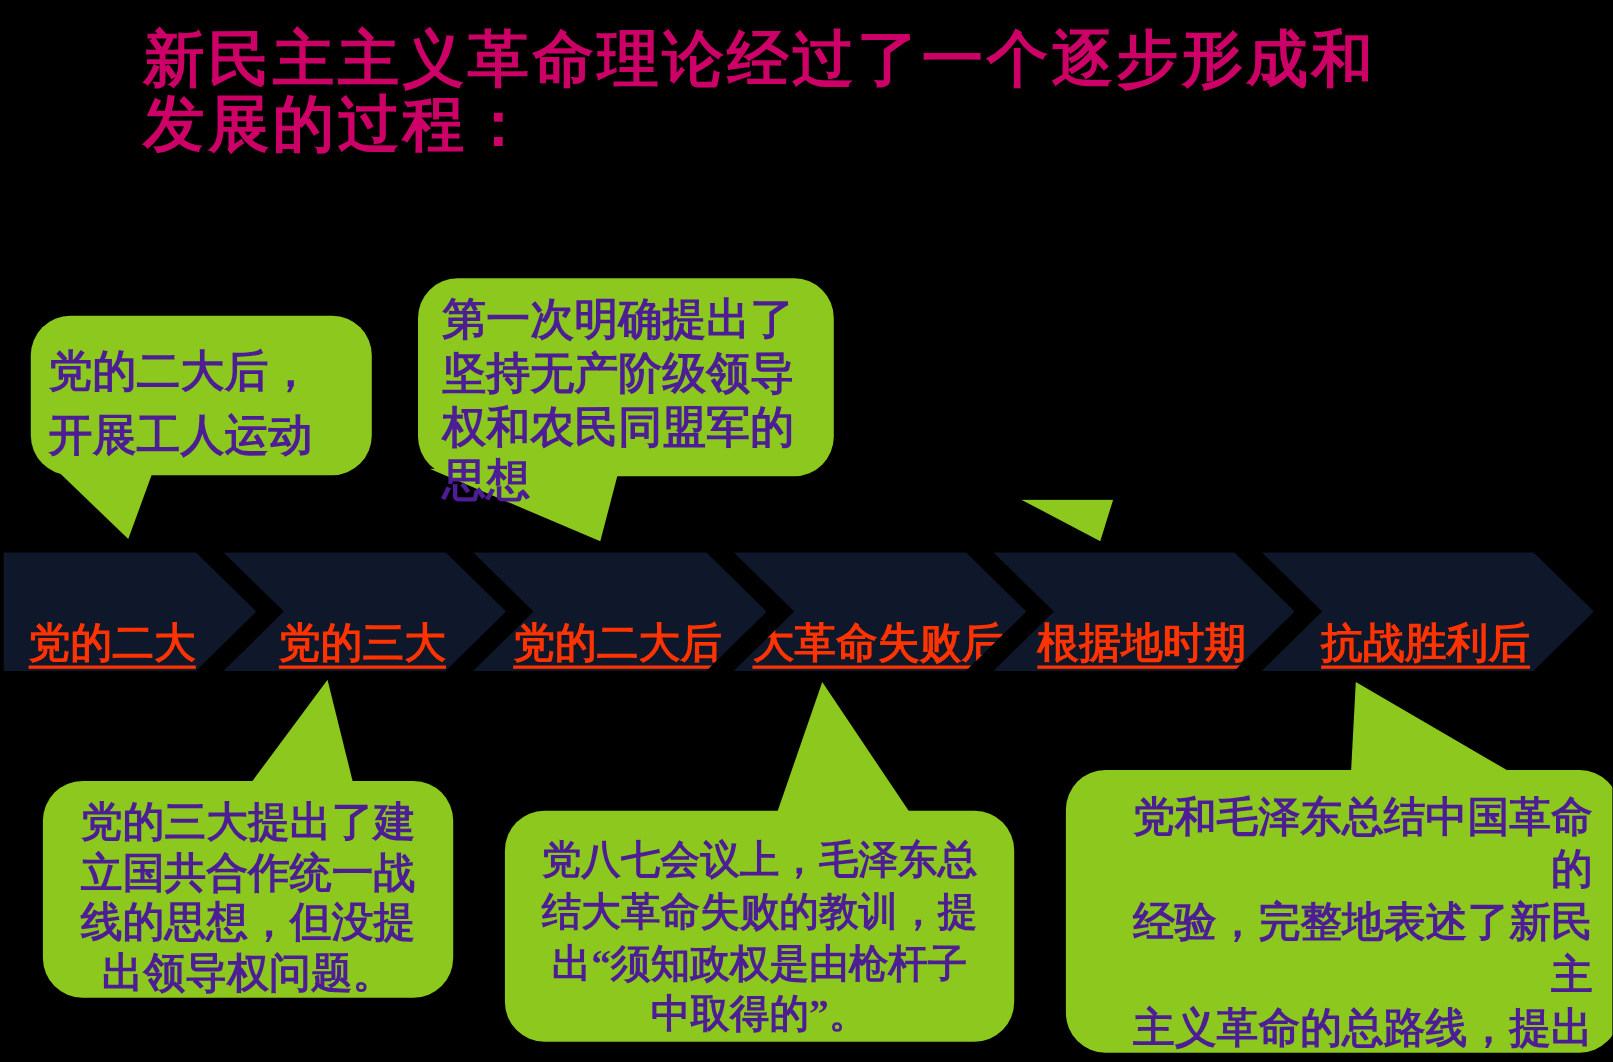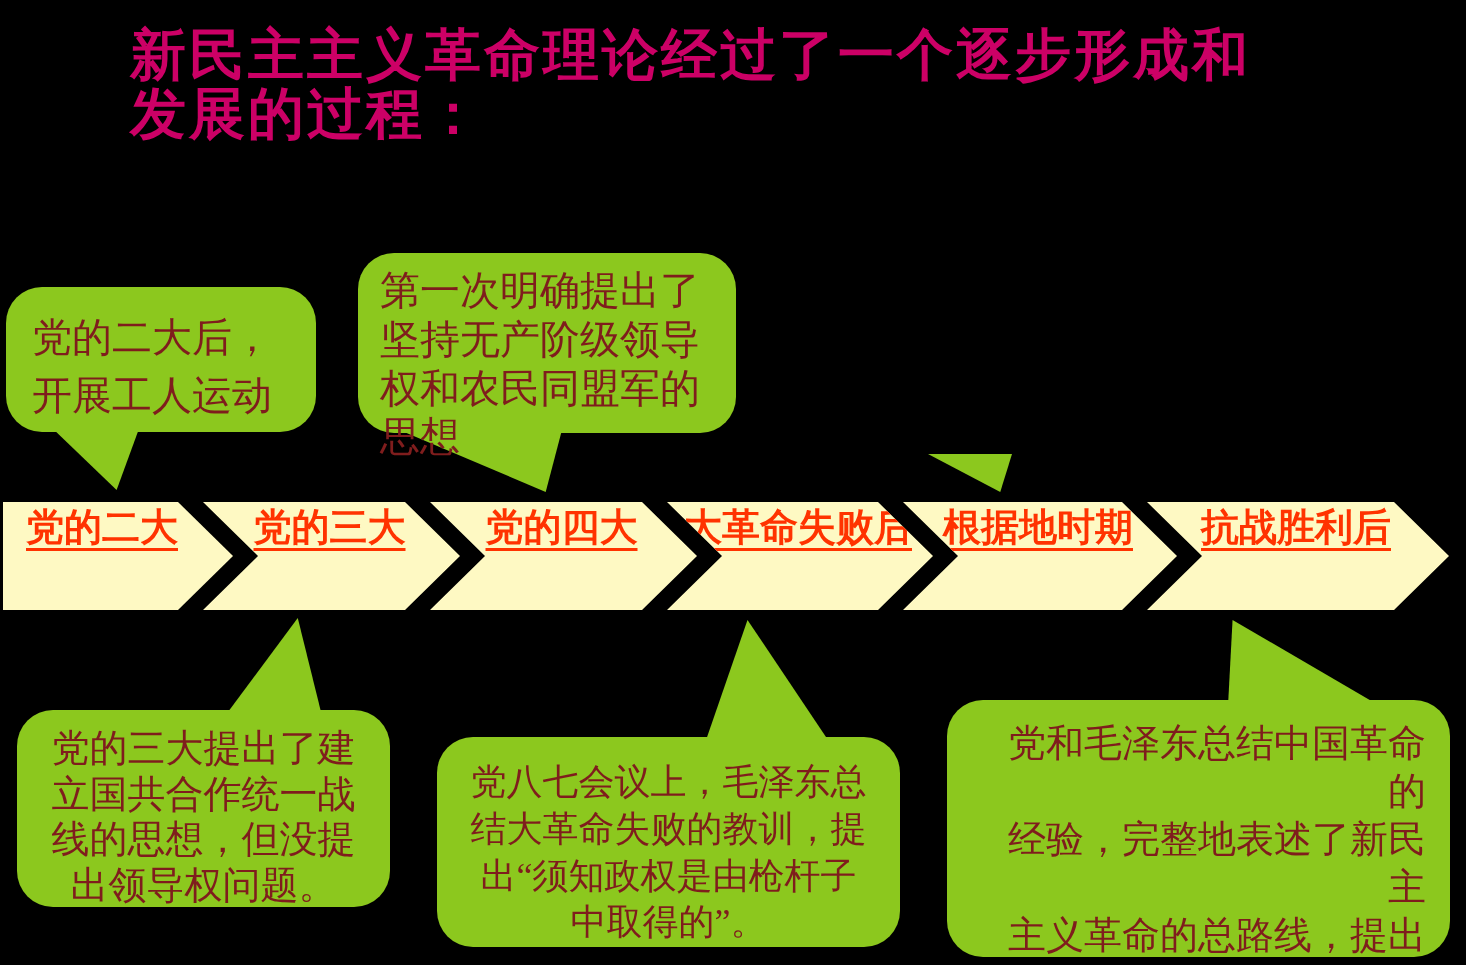--- a/index.html
+++ b/index.html
@@ -7,43 +7,43 @@
     position:relative;width:1466px;height:965px;background:#000;overflow:hidden;
     font-family:"Liberation Serif","DejaVu Serif",serif;
   }
   .title{
     position:absolute;left:130px;top:26px;width:1330px;margin:0;
     color:#cc0066;font-size:56px;font-weight:bold;line-height:1.05;
     letter-spacing:3px;white-space:pre-line;
   }
   .callout{
     position:absolute;background:#8cc81e;border-radius:36px;
-    color:#7f1d1d;font-weight:normal;box-sizing:border-box;
+    color:#4c1d95;font-weight:bold;box-sizing:border-box;margin-left:22px;
   }
   .callout .callout-text{white-space:pre-line;}
   .tail{position:absolute;background:#8cc81e;}
   
-  .c-tl{left:6px;top:287px;width:310px;height:145px;padding:22px 26px;font-size:40px;line-height:1.45;}
+  .c-tl{left:6px;top:287px;width:310px;height:145px;padding:22px 16px;font-size:40px;line-height:1.45;}
   .c-tm{left:358px;top:253px;width:378px;height:180px;padding:14px 22px;font-size:40px;line-height:1.22;}
   .c-tr{left:793px;top:265px;width:462px;height:195px;padding:16px 24px;font-size:42px;line-height:1.22;}
   
   .c-bl{left:17px;top:710px;width:373px;height:197px;padding:16px 24px;font-size:38px;line-height:1.2;text-align:center;}
   .c-bm{left:437px;top:737px;width:463px;height:210px;padding:22px 22px;font-size:36px;line-height:1.3;text-align:center;}
   .c-br{left:947px;top:700px;width:503px;height:257px;padding:20px 24px;font-size:38px;line-height:1.26;text-align:right;}
   
   .t-tl{left:50px;top:426px;width:90px;height:64px;clip-path:polygon(0 0,100% 0,74% 100%);}
   .t-tm{left:390px;top:426px;width:173px;height:66px;clip-path:polygon(0 0,100% 0,90% 100%);}
   .t-tr{left:928px;top:454px;width:84px;height:38px;clip-path:polygon(0 0,100% 0,86% 100%);}
   .t-bl{left:225px;top:618px;width:97px;height:98px;clip-path:polygon(75% 0,100% 100%,0 100%);}
   .t-bm{left:705px;top:620px;width:125px;height:123px;clip-path:polygon(34% 0,100% 100%,0 100%);}
   .t-br{left:1228px;top:620px;width:152px;height:86px;clip-path:polygon(3% 0,100% 100%,0 100%);}
   
   .chev{
-    position:absolute;top:502px;height:108px;background:#fef9c3;
-    display:flex;align-items:flex-start;justify-content:center;
+    position:absolute;top:502px;height:108px;background:#0f172a;
+    display:flex;align-items:flex-end;justify-content:center;
     padding-right:32px;box-sizing:border-box;
   }
   .chev-first{clip-path:polygon(0 0,calc(100% - 55px) 0,100% 50%,calc(100% - 55px) 100%,0 100%);}
   .chev-notch{
     clip-path:polygon(0 0,calc(100% - 55px) 0,100% 50%,calc(100% - 55px) 100%,0 100%,55px 50%);
     padding-left:28px;
   }
   .stage-label{
     color:#ff3300;font-size:38px;font-weight:bold;white-space:nowrap;
     text-decoration:underline;text-decoration-thickness:3px;text-underline-offset:8px;
@@ -80,21 +80,21 @@
   <div class="tail t-tr"></div>
 
   <div>
     <div class="chev chev-first ch1">
       <span class="stage-label">党的二大</span>
     </div>
     <div class="chev chev-notch ch2">
       <span class="stage-label">党的三大</span>
     </div>
     <div class="chev chev-notch ch3">
-      <span class="stage-label">党的四大</span>
+      <span class="stage-label">党的二大后</span>
     </div>
     <div class="chev chev-notch ch4">
       <span class="stage-label">大革命失败后</span>
     </div>
     <div class="chev chev-notch ch5">
       <span class="stage-label">根据地时期</span>
     </div>
     <div class="chev chev-notch ch6">
       <span class="stage-label">抗战胜利后</span>
     </div>

